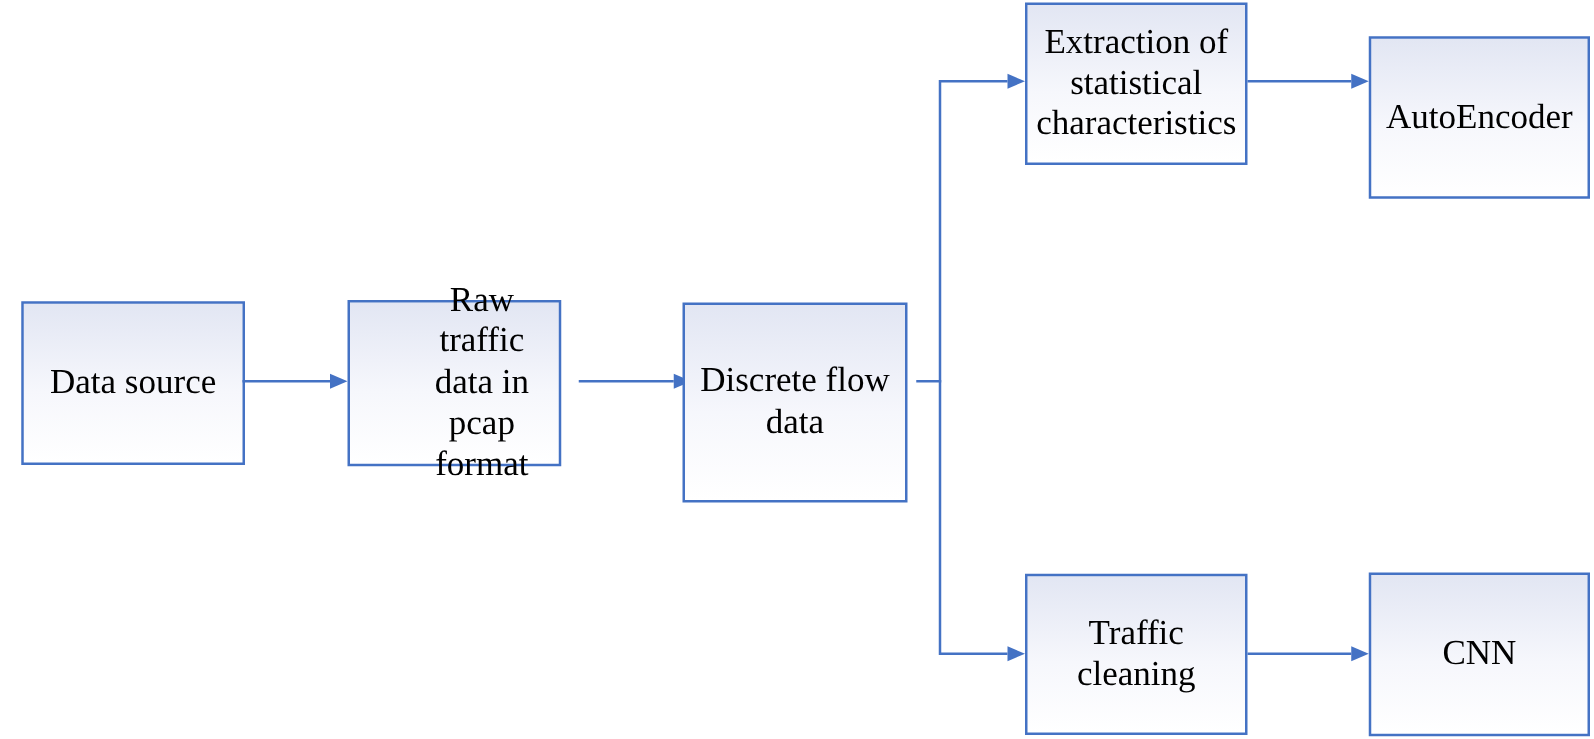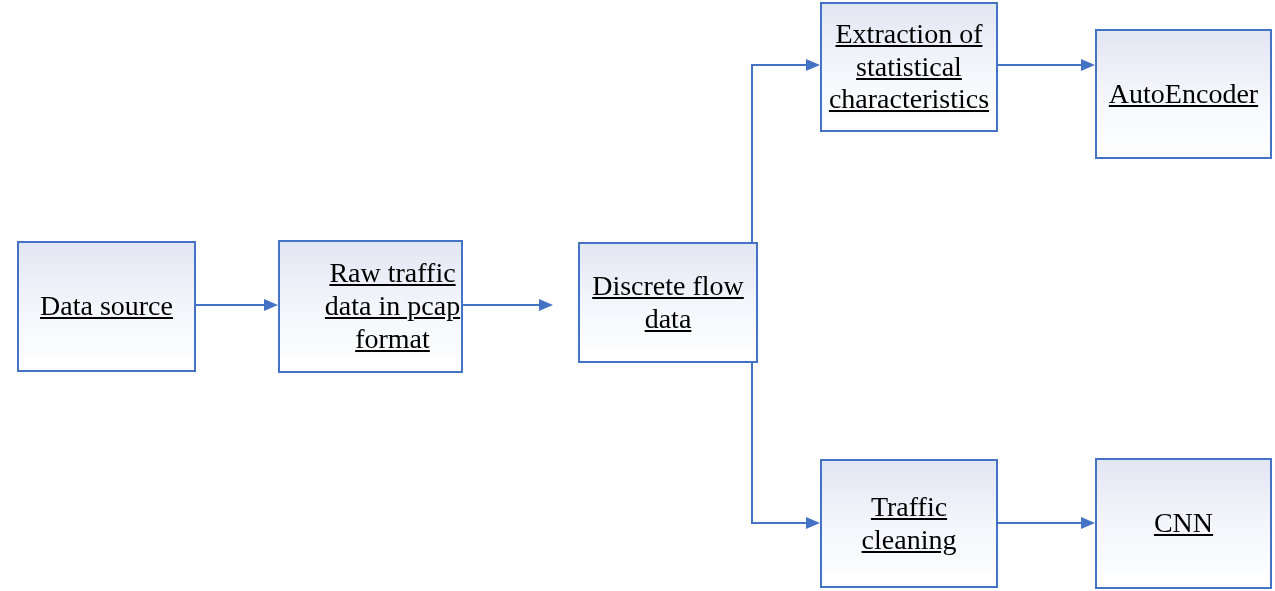--- a/index.html
+++ b/index.html
@@ -33,21 +33,20 @@
   }
   .node {
     position: absolute;
     box-sizing: border-box;
     border: 2px solid #4472c4;
     background: linear-gradient(180deg, #e2e6f3 0%, #f6f7fc 55%, #ffffff 100%);
     display: flex;
     align-items: center;
     justify-content: center;
     text-align: center;
-    text-decoration: underline;
   }
   .node .label {
     font-size: 28px;
     line-height: 1.17;
     color: #000000;
     white-space: pre-line;
   }
 </style>
 </head>
 <body>
@@ -72,27 +71,27 @@
     <polygon points="1095,65 1081,59 1081,71"></polygon>
 
     <path d="M998 523 H1081"></path>
     <polygon points="1095,523 1081,517 1081,529"></polygon>
   </svg>
 
   <div class="node" style="left:17px; top:241px; width:179px; height:131px;">
     <span class="label">Data source</span>
   </div>
 
-  <div class="node" style="left:278px; top:240px; width:185px; height:133px;padding-left:44px;">
+  <div class="node" style="left:278px; top:240px; width:171px; height:133px;padding-left:44px;">
     <span class="label">Raw traffic
 data in pcap
 format</span>
   </div>
 
-  <div class="node" style="left:578px; top:242px; width:180px; height:121px;">
+  <div class="node" style="left:546px; top:242px; width:180px; height:160px;">
     <span class="label">Discrete flow
 data</span>
   </div>
 
   <div class="node" style="left:820px; top:2px; width:178px; height:130px;">
     <span class="label">Extraction of
 statistical
 characteristics</span>
   </div>
 

